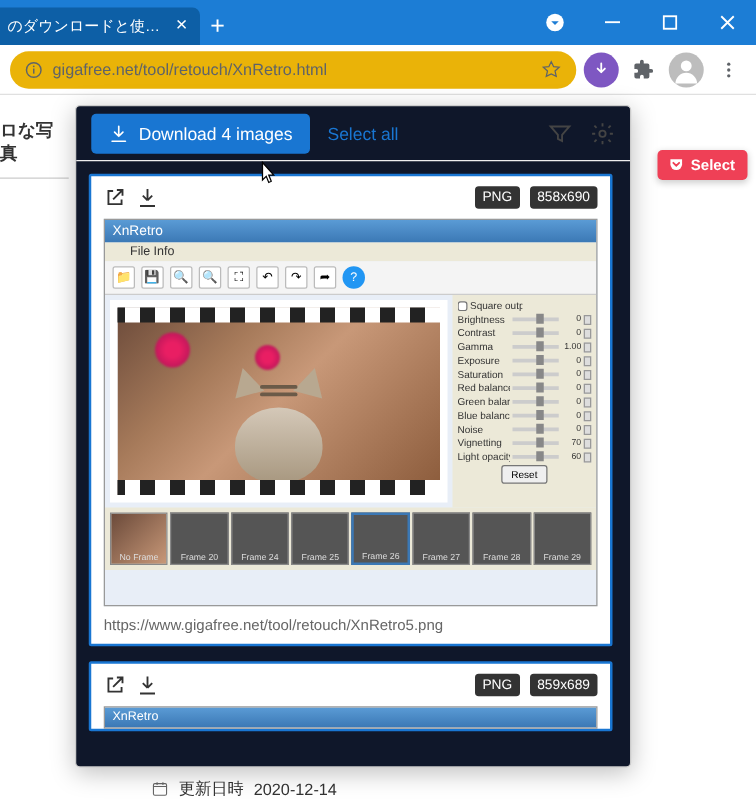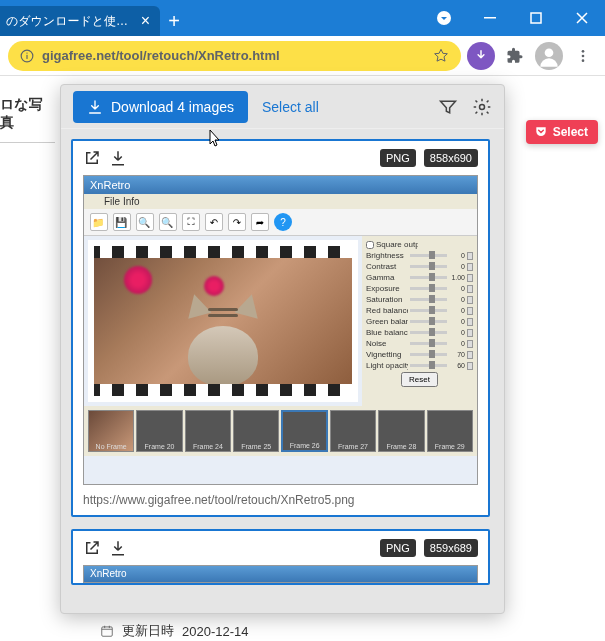--- a/index.html
+++ b/index.html
@@ -8,30 +8,30 @@
 .titlebar { height: 36px; background: #1c7dd5; display: flex; align-items: stretch; }
 .tab { background: #0d5fa6; display: flex; align-items: center; padding: 0 10px 0 6px; color: #fff; font-size: 12px; max-width: 160px; border-top-right-radius: 6px; margin-top: 6px; }
 .tab-title { white-space: nowrap; overflow: hidden; text-overflow: ellipsis; flex: 1; margin-right: 8px; }
 .tab-close { color: #fff; font-size: 16px; cursor: pointer; }
 .newtab { width: 28px; display: flex; align-items: center; justify-content: center; color: #fff; font-size: 20px; margin-top: 6px; }
 .titlebar-spacer { flex: 1; }
 .win-controls { display: flex; }
 .win-btn { width: 46px; display: flex; align-items: center; justify-content: center; color: #fff; }
 
 .addrbar { height: 40px; background: #fff; border-bottom: 1px solid #e0e0e0; display: flex; align-items: center; padding: 4px 8px; gap: 6px; }
-.url-chip { flex: 1; background: #fde047; border-radius: 18px; height: 30px; display: flex; align-items: center; padding: 0 12px; color: #5f6368; font-size: 13px; gap: 8px; font-weight: bold; }
+.url-chip { flex: 1; background: #eab308; border-radius: 18px; height: 30px; display: flex; align-items: center; padding: 0 12px; color: #5f6368; font-size: 13px; gap: 8px; }
 .addr-icon { width: 28px; height: 28px; border-radius: 50%; display: flex; align-items: center; justify-content: center; color: #5f6368; }
 .ext-purple { background: #7e57c2; color: #fff; font-size: 14px; }
 .avatar { background: #bdbdbd; color: #fff; }
 
 .page-bg { position: absolute; left: 0; top: 76px; width: 605px; padding: 10px 0 0 0; font-size: 13px; color: #333; }
 .page-bg .hdr { font-weight: bold; font-size: 14px; padding: 10px 0; border-bottom: 1px solid #ccc; width: 55px; }
-.update-row { position: absolute; left: 100px; top: 622px; display: flex; align-items: center; gap: 8px; font-size: 13px; color: #333; }
-
-.popup { position: absolute; left: 60px; top: 84px; width: 445px; height: 530px; background: #e5e5e5; border: 1px solid #ccc; border-radius: 4px; box-shadow: 0 4px 20px rgba(0,0,0,.25); display: flex; flex-direction: column; }
+.update-row { position: absolute; left: 121px; top: 622px; display: flex; align-items: center; gap: 8px; font-size: 13px; color: #333; }
+
+.popup { position: absolute; left: 60px; top: 84px; width: 445px; height: 530px; background: #0f172a; border: 1px solid #ccc; border-radius: 4px; box-shadow: 0 4px 20px rgba(0,0,0,.25); display: flex; flex-direction: column; }
 .pop-toolbar { height: 44px; display: flex; align-items: center; padding: 0 12px; gap: 14px; border-bottom: 1px solid #eee; }
 .dl-btn { background: #1976d2; color: #fff; border-radius: 4px; height: 32px; padding: 0 14px; display: flex; align-items: center; gap: 8px; font-size: 14px; cursor: pointer; }
 .select-all { color: #1976d2; font-size: 14px; cursor: pointer; }
 .pop-spacer { flex: 1; }
 .tool-icon { width: 20px; height: 20px; color: #444; cursor: pointer; }
 
 .pop-body { flex: 1; overflow-y: auto; padding: 10px 14px 10px 10px; position: relative; }
 .pop-body::-webkit-scrollbar { width: 12px; }
 .pop-body::-webkit-scrollbar-thumb { background: #c1c1c1; border-radius: 6px; }
 .pop-body::-webkit-scrollbar-track { background: #f1f1f1; }

